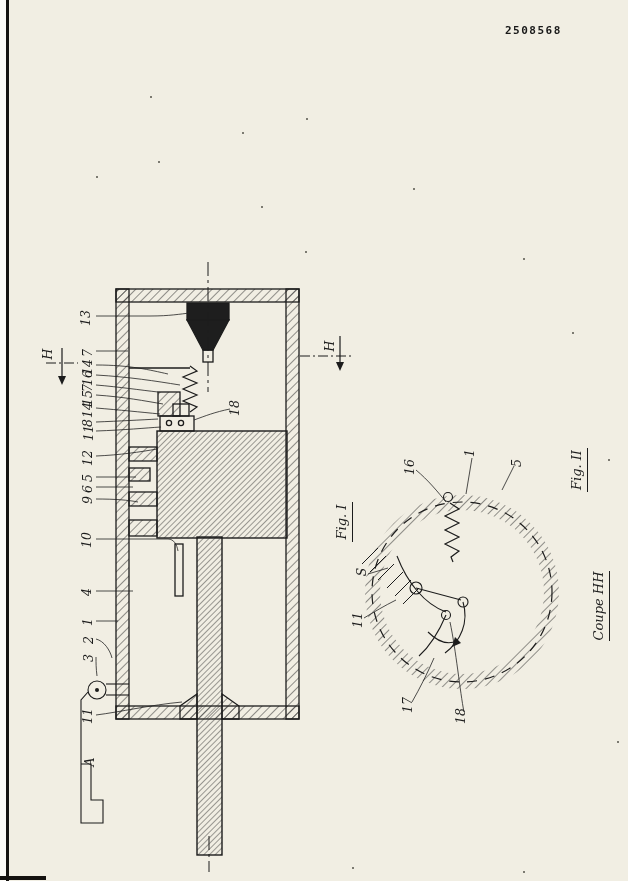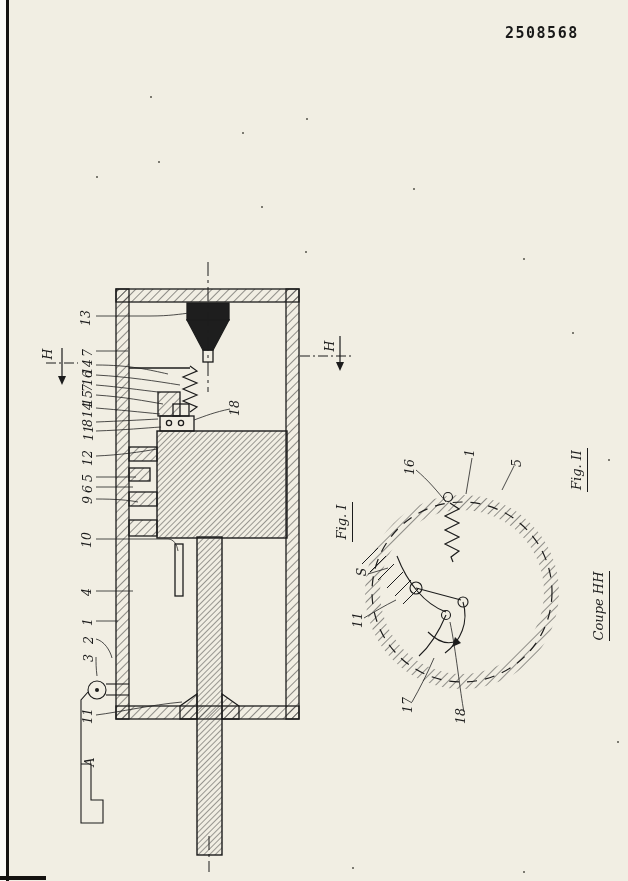--- a/index.html
+++ b/index.html
@@ -2,21 +2,21 @@
 <html><head>
 <meta charset="utf-8">
 <style>
   html,body{margin:0;padding:0;background:#d8d5cc;}
   .page{position:relative;width:628px;height:881px;background:#f1eee3;overflow:hidden;
         font-family:"DejaVu Serif",serif;}
   .edge-white{position:absolute;left:0;top:0;width:6px;height:881px;background:#fbfaf6;}
   .edge-line{position:absolute;left:6px;top:0;width:3px;height:881px;background:#14120f;}
   .edge-bottom{position:absolute;left:0;top:876px;width:46px;height:4px;background:#14120f;}
   .patent-number{position:absolute;left:505px;top:24px;color:#191919;
-        font-family:"DejaVu Sans Mono",monospace;font-weight:700;font-size:15px;letter-spacing:1.5px;}
+        font-family:"DejaVu Sans Mono",monospace;font-weight:700;font-size:11px;letter-spacing:1.5px;}
   .lbl{position:absolute;color:#1c1c1c;font-style:italic;font-size:12.5px;line-height:14px;
         text-align:center;transform:rotate(-90deg);white-space:nowrap;}
   .cap{font-size:13px;border-bottom:1.3px solid #1c1c1c;padding-bottom:1px;}
   .speck{position:absolute;width:2px;height:2px;background:#3a3730;border-radius:50%;opacity:.85;}
   svg.linework{position:absolute;left:0;top:0;}
 </style>
 </head>
 <body>
 
 <div class="page">

